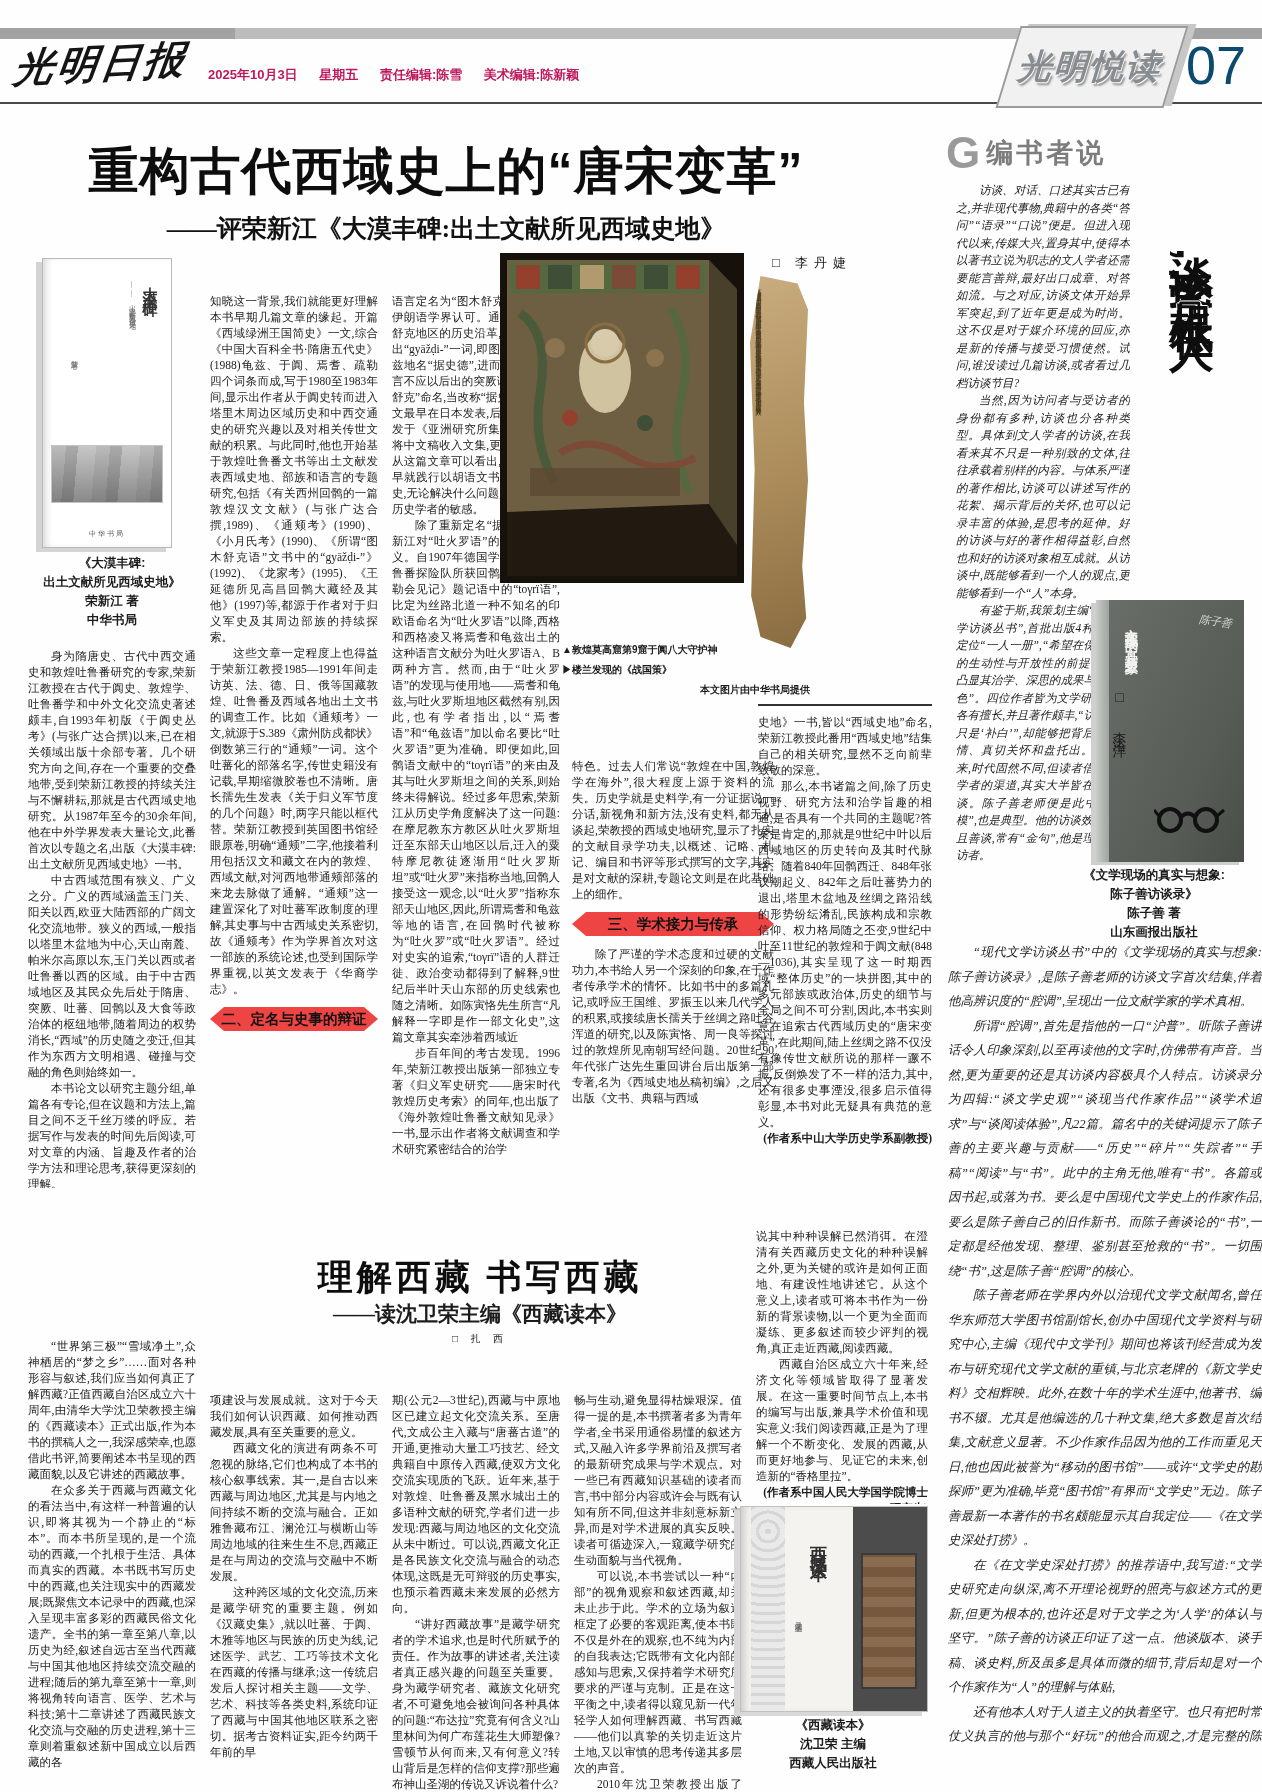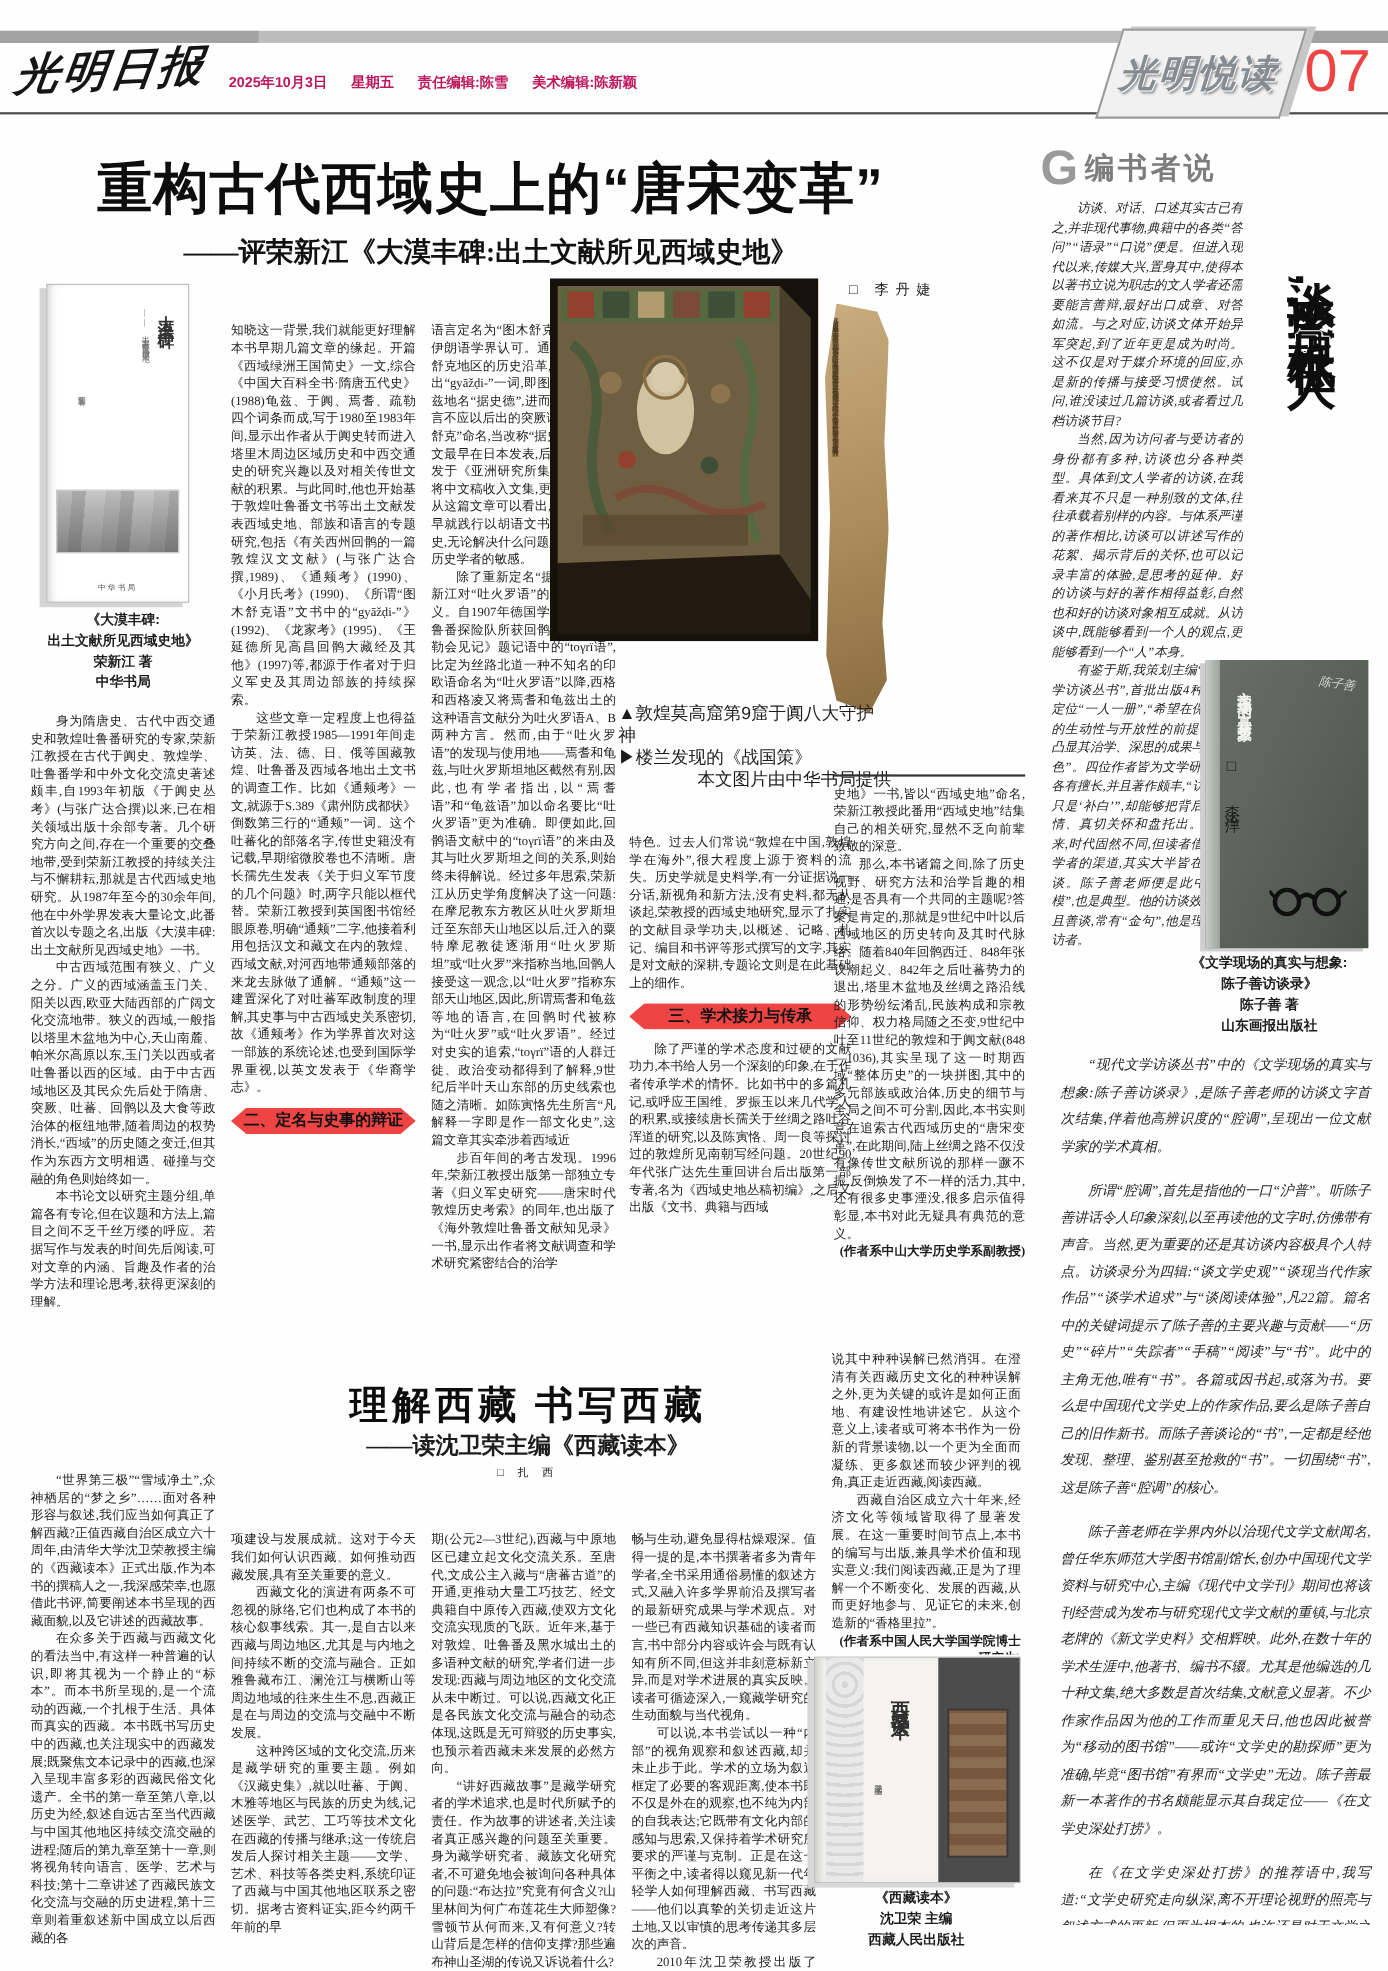--- a/index.html
+++ b/index.html
@@ -14,21 +14,21 @@
   .paper-logo{left:14px;top:36px;width:180px;height:66px;font-size:40px;font-weight:700;font-style:italic;
       letter-spacing:3px;transform:skewX(-10deg) rotate(-3deg);color:#151515;font-family:"DejaVu Serif",serif;}
   .dateline{left:208px;top:66px;font-family:Liberation Sans, sans-serif;font-size:13px;font-weight:700;color:#be185d;}
   .dateline span{margin-right:18px;}
   .head-rule{left:0;top:102px;width:1262px;height:2px;background:#4a4a4a;}
   .mast-shadow{left:1016px;top:24px;width:168px;height:82px;background:#c7c7c7;transform:skewX(-17deg);}
   .mast-box{left:1008px;top:26px;width:164px;height:78px;background:#f1f1f1;border:2px solid #9b9b9b;
       transform:skewX(-17deg);display:flex;align-items:center;justify-content:center;}
   .mast-text{font-family:"Liberation Sans",sans-serif;font-size:34px;font-weight:900;color:#878c91;
       letter-spacing:2px;text-shadow:1px 1px 0 #fff,3px 3px 2px #9a9a9a;}
-  .pagenum{left:1186px;top:34px;font-family:"Liberation Sans",sans-serif;font-size:54px;font-weight:400;color:#ef4444;}
+  .pagenum{left:1186px;top:34px;font-family:"Liberation Sans",sans-serif;font-size:54px;font-weight:400;color:#0c4a6e;}
 
   
   .col{font-size:11.5px;line-height:16px;text-align:justify;overflow:hidden;}
   .col p{margin:0;text-indent:2em;}
   .cont > p:first-child{text-indent:0;}
   .credit{font-weight:700;text-indent:0 !important;text-align:right;}
   .sechead{height:24px;line-height:24px;margin:10px 0;background:#ef4444;text-align:center;
       font-family:"Liberation Sans",sans-serif;font-weight:700;font-size:14.5px;color:#111;
       clip-path:polygon(0 50%,14px 0,calc(100% - 14px) 0,100% 50%,calc(100% - 14px) 100%,14px 100%);}
   .caplist p{margin:0;text-indent:0;text-align:center;font-weight:700;font-size:12.5px;line-height:19px;
@@ -54,21 +54,21 @@
 
   
   .mural{left:500px;top:253px;width:244px;height:330px;}
   .manuscript{left:750px;top:276px;width:58px;height:372px;
       background:linear-gradient(160deg,#c9ac7f,#aa8b59 55%,#8a6c42);
       clip-path:polygon(18% 0,82% 2%,100% 9%,93% 34%,100% 55%,90% 78%,97% 92%,70% 100%,18% 97%,2% 86%,8% 52%,0 18%);
       overflow:hidden;}
   .manuscript .ink{writing-mode:vertical-rl;font-size:6px;line-height:7.5px;color:#32240f;opacity:.8;
       padding:8px 4px;height:356px;letter-spacing:1px;}
   .figcap{left:562px;top:640px;width:248px;font-family:"Liberation Sans",sans-serif;}
-  .figcap p{margin:0;font-size:16px;font-weight:400;line-height:20px;text-indent:0;}
+  .figcap p{margin:0;font-size:10px;font-weight:700;line-height:20px;text-indent:0;}
   .figcap .r{text-align:right;}
 
   
   .c1cap{left:24px;top:554px;width:176px;}
   .c1{left:28px;top:648px;width:168px;height:540px;}
   .c2{left:210px;top:293px;width:168px;height:894px;}
   .c3{left:392px;top:293px;width:168px;height:894px;}
   .c4{left:572px;top:758px;width:202px;height:430px;}
   .rule5{left:758px;top:704px;width:174px;height:2px;background:#333;}
   .c5{left:758px;top:714px;width:174px;height:470px;}
@@ -87,21 +87,21 @@
   .book2{left:1096px;top:600px;width:148px;height:262px;background:linear-gradient(115deg,#6a6f6a,#565b56 70%,#494e49);
       box-shadow:-5px 3px 0 #cfcfcf;}
   .book2 .spine{position:absolute;left:0;top:0;bottom:0;width:13px;background:linear-gradient(90deg,#c9ccc9,#9fa49f);}
   .book2 .vt{position:absolute;left:26px;top:18px;writing-mode:vertical-rl;color:#f2f3f0;font-weight:700;
       font-size:13px;letter-spacing:3px;}
   .book2 .sig{position:absolute;right:12px;top:14px;color:#d4d7d2;font-style:italic;font-size:11px;transform:rotate(8deg);}
   .book2 .glasses{position:absolute;right:16px;bottom:28px;}
   .cap1{left:1046px;top:866px;width:216px;}
   .pwide{left:948px;top:940px;width:314px;height:810px;font-style:italic;font-size:12.5px;line-height:24.5px;
       text-align:justify;overflow:hidden;}
-  .pwide p{margin:16px;text-indent:2em;}
+  .pwide p{margin:0;text-indent:2em;}
 
   
   .t-title{left:200px;top:1254px;width:560px;text-align:center;font-size:35px;font-weight:900;letter-spacing:4px;color:#0d0d0d;}
   .t-sub{left:200px;top:1300px;width:560px;text-align:center;font-size:21px;font-weight:700;}
   .t-byline{left:200px;top:1332px;width:560px;text-align:center;font-size:10px;letter-spacing:5px;}
   .tc1{left:28px;top:1338px;width:168px;height:452px;}
   .tc2{left:210px;top:1392px;width:168px;height:398px;}
   .tc3{left:392px;top:1392px;width:168px;height:398px;}
   .tc4{left:574px;top:1392px;width:168px;height:398px;}
   .tc5{left:756px;top:1228px;width:172px;height:276px;}

